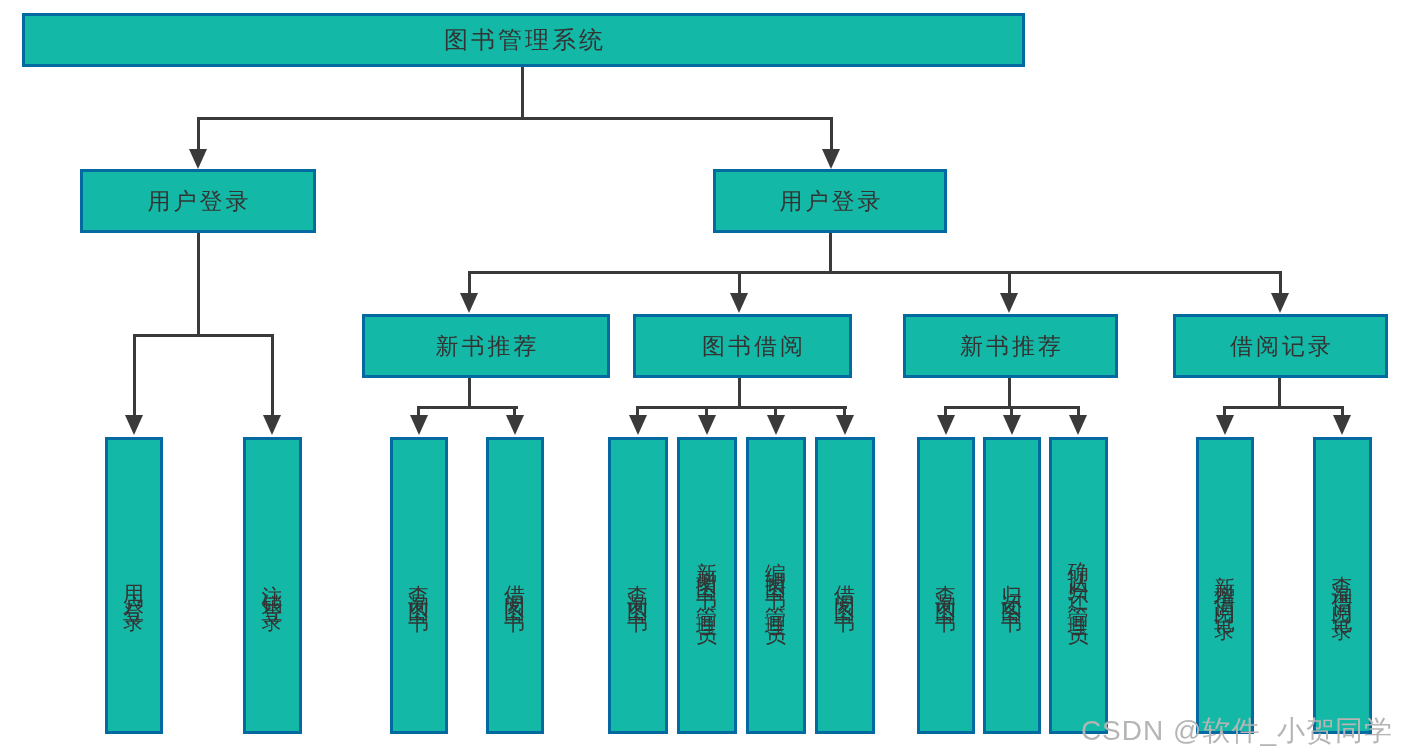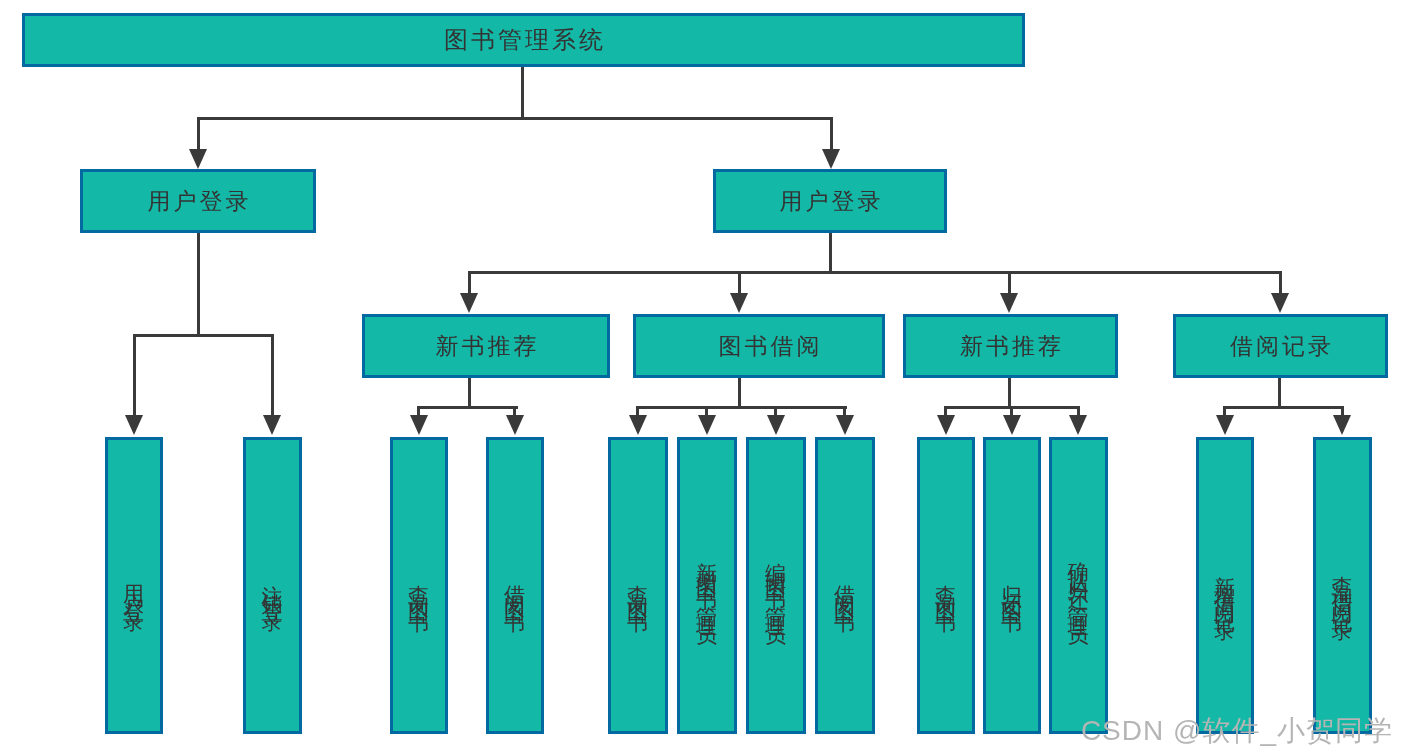--- a/index.html
+++ b/index.html
@@ -110,21 +110,21 @@
   <div class="vl" style="left:1008px; top:271px; height:24px;"></div>
   <div class="vl" style="left:1279px; top:271px; height:24px;"></div>
   <div class="ah" style="left:460px; top:293px;"></div>
   <div class="ah" style="left:730px; top:293px;"></div>
   <div class="ah" style="left:1000px; top:293px;"></div>
   <div class="ah" style="left:1271px; top:293px;"></div>
 
   <div class="box" style="left:362px; top:314px; width:248px; height:64px;">
     <span class="h-label">新书推荐</span>
   </div>
-  <div class="box" style="left:633px; top:314px; width:252px; height:64px;padding-left:20px;">
+  <div class="box" style="left:633px; top:314px; width:219px; height:64px;padding-left:20px;">
     <span class="h-label">图书借阅</span>
   </div>
   <div class="box" style="left:903px; top:314px; width:215px; height:64px;">
     <span class="h-label">新书推荐</span>
   </div>
   <div class="box" style="left:1173px; top:314px; width:215px; height:64px;">
     <span class="h-label">借阅记录</span>
   </div>
 
   <div class="vl" style="left:468px; top:376px; height:33px;"></div>

